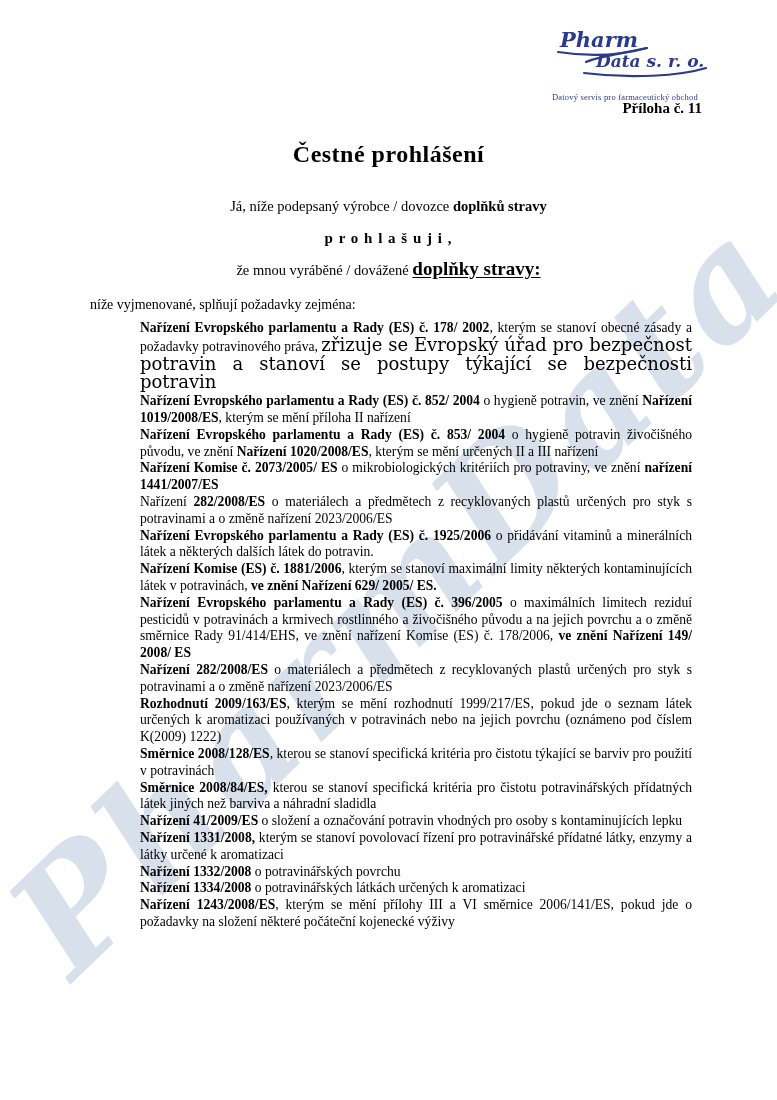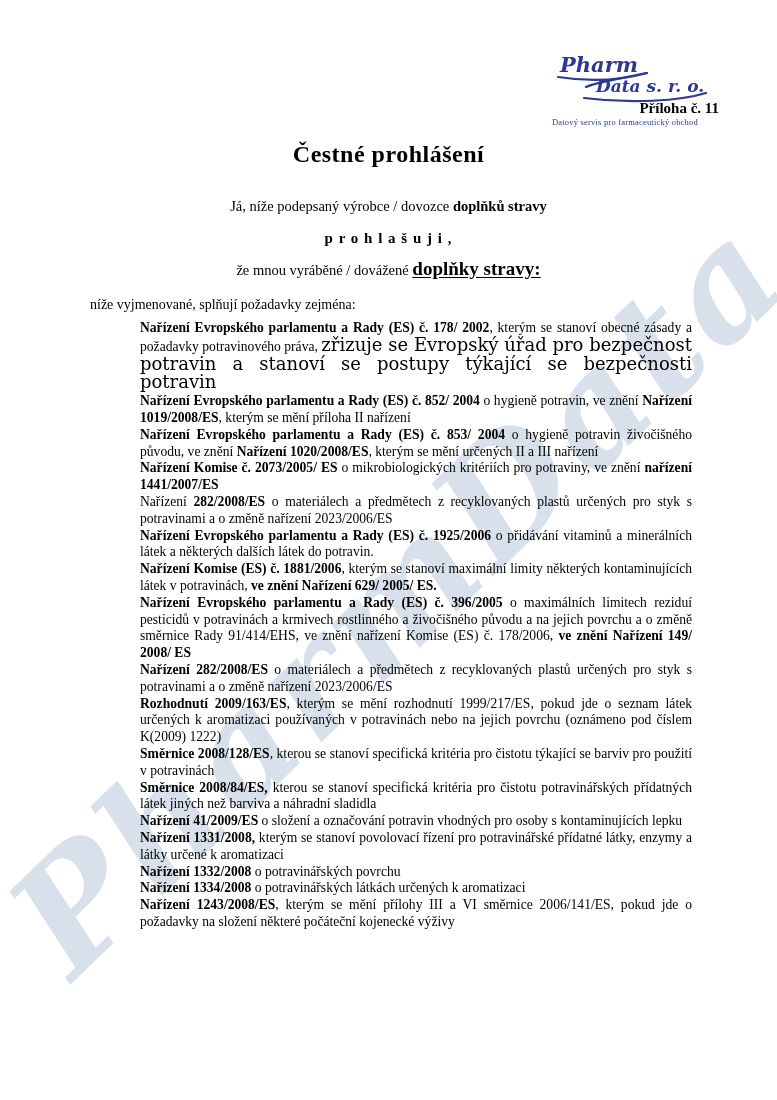--- a/index.html
+++ b/index.html
@@ -21,42 +21,42 @@
     font-size: 150px; letter-spacing: 6px;
     white-space: nowrap;
     color: #b9c8db; opacity: 0.55;
     transform: rotate(-44deg); transform-origin: 0 50%;
     z-index: 0; pointer-events: none;
   }
 
   .layer { position: absolute; z-index: 1; }
 
   
-  .logo { left: 552px; top: 56px; width: 165px; }
+  .logo { left: 552px; top: 31px; width: 165px; }
   .logo svg { display: block; }
   .logo .lg1 {
     font-family: "DejaVu Serif", serif; font-style: italic; font-weight: bold;
     font-size: 21px; fill: var(--logo-color, #2c3a8e);
   }
   .logo .lg2 {
     font-family: "DejaVu Serif", serif; font-style: italic; font-weight: bold;
     font-size: 17px; fill: var(--logo-color, #2c3a8e);
   }
   .logo .lgstroke {
     fill: none; stroke: var(--logo-color, #2c3a8e);
     stroke-width: 2.2; stroke-linecap: round;
   }
   .tagline {
     font-family: "Liberation Serif", serif;
     font-size: 8.5px; letter-spacing: 0.2px; white-space: nowrap;
     color: var(--logo-color, #2c3a8e); margin-top: 13px;
   }
 
   .attachment {
-    top: 100px; right: 58px;
+    top: 100px; right: 75px;
     font-weight: bold; font-size: 15px;
   }
 
   .title {
     top: 141px; left: 0; width: 100%;
     text-align: center; margin: 0;
     font-size: 24px; font-weight: bold;
     letter-spacing: 0.5px;
   }
 

